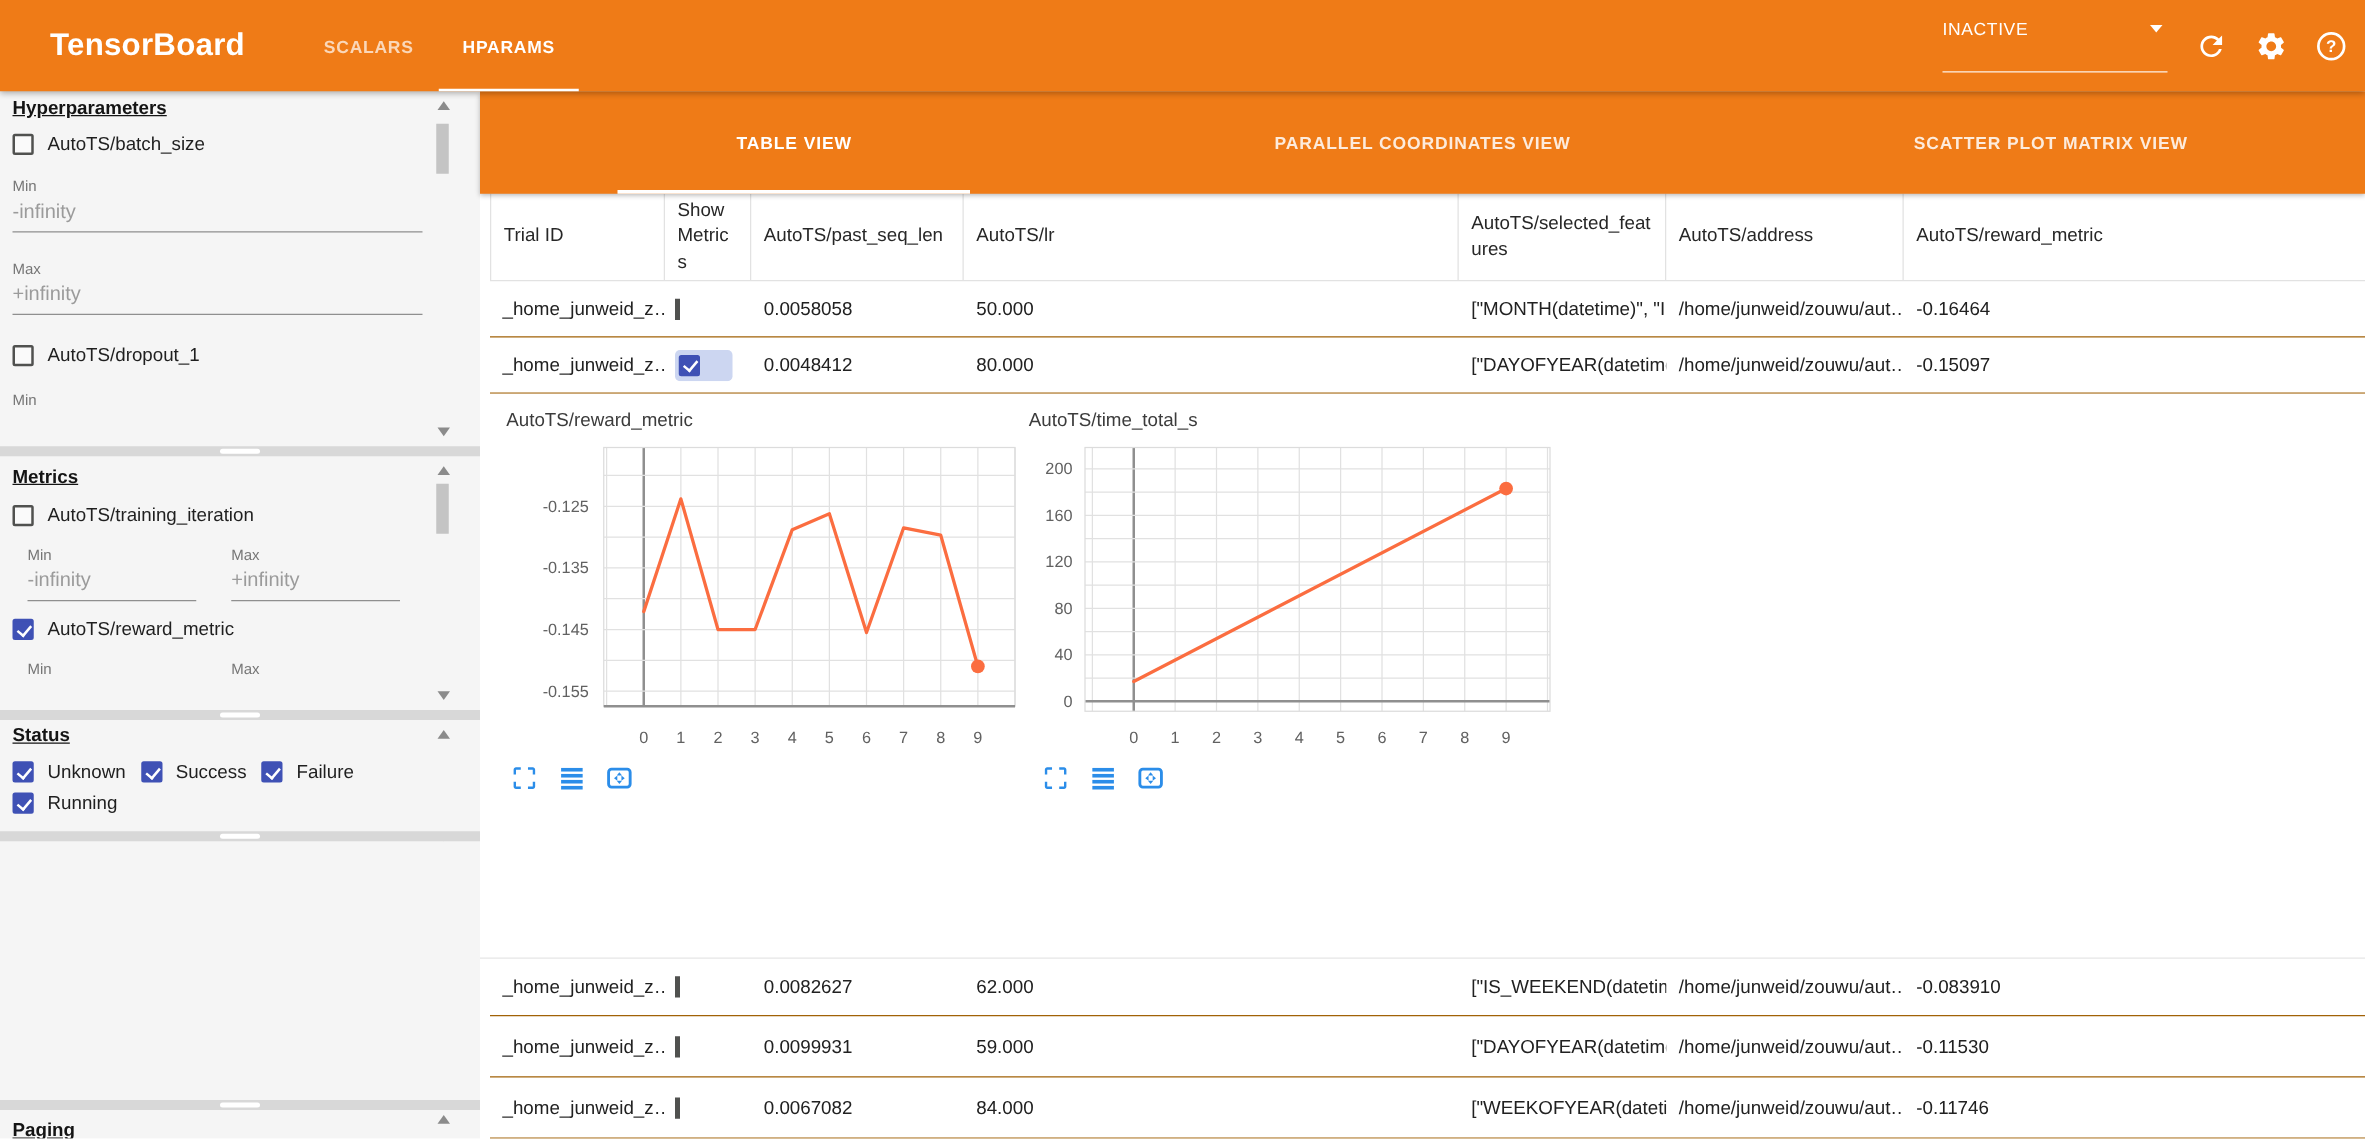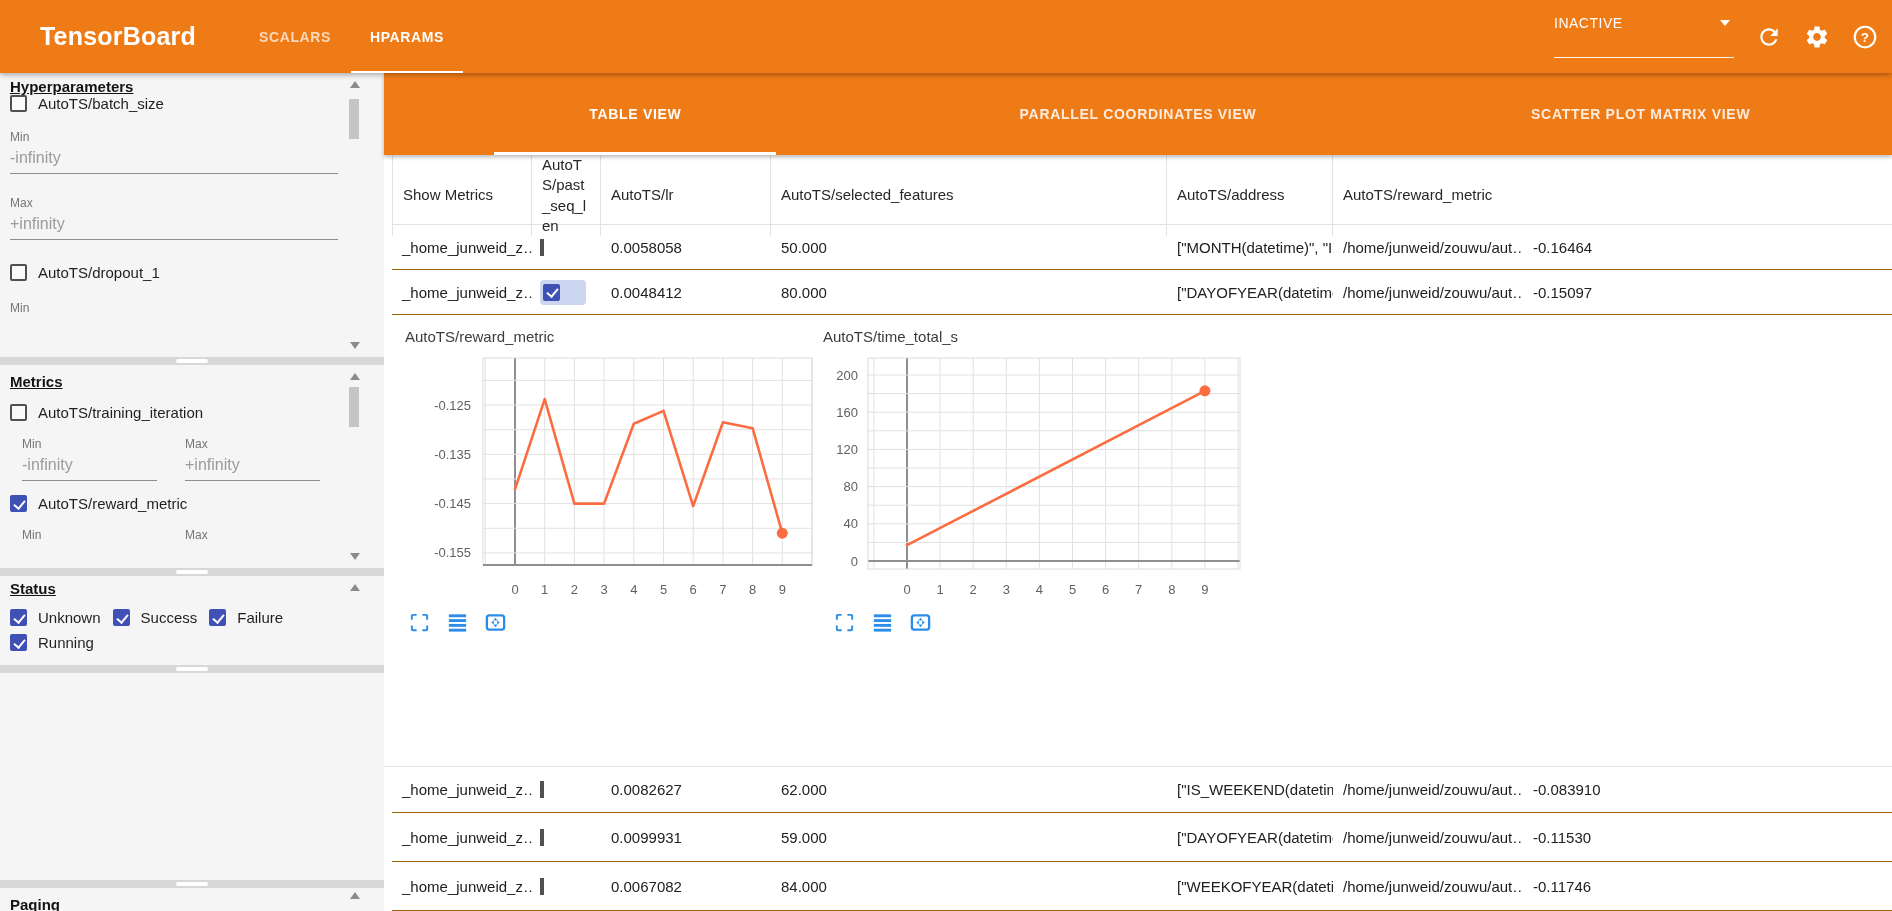--- a/index.html
+++ b/index.html
@@ -112,21 +112,21 @@
         </svg>
       </span>
     </div>
   </header>
 
   <aside class="sidebar">
 
     <section class="sec" style="top:0;height:284px;">
       <div class="sec-inner">
         <h3 style="margin-top:5px;">Hyperparameters</h3>
-        <div class="cb-row" style="margin-top:0;">
+        <div class="cb-row" style="margin-top:12px;">
           <span class="cb"></span>
           <span class="cb-label">AutoTS/batch_size</span>
         </div>
         <div style="margin-top:18px;">
           <div class="f-label">Min</div>
           <div class="f-value">-infinity</div>
         </div>
         <div style="margin-top:22px;">
           <div class="f-label">Max</div>
           <div class="f-value">+infinity</div>
@@ -234,20 +234,21 @@
 
   <main class="main">
     <div class="view-tabs">
       <div class="vtab active">TABLE VIEW</div>
       <div class="vtab">PARALLEL COORDINATES VIEW</div>
       <div class="vtab">SCATTER PLOT MATRIX VIEW</div>
     </div>
 
     <div class="content">
       <div class="tgrid thead">
+        <div class="th">Trial ID</div>
         <div class="th">Show Metrics</div>
         <div class="th">AutoTS/past_seq_len</div>
         <div class="th">AutoTS/lr</div>
         <div class="th">AutoTS/selected_features</div>
         <div class="th">AutoTS/address</div>
         <div class="th" style="border-right:none;">AutoTS/reward_metric</div>
       </div>
 
       <div id="rows-top">
           <div class="tgrid t-row">

